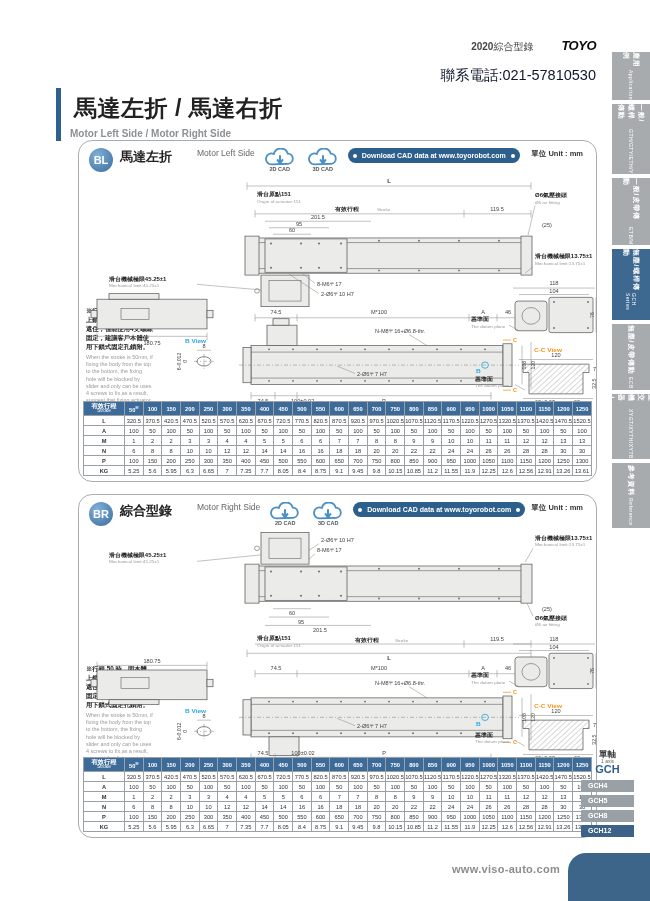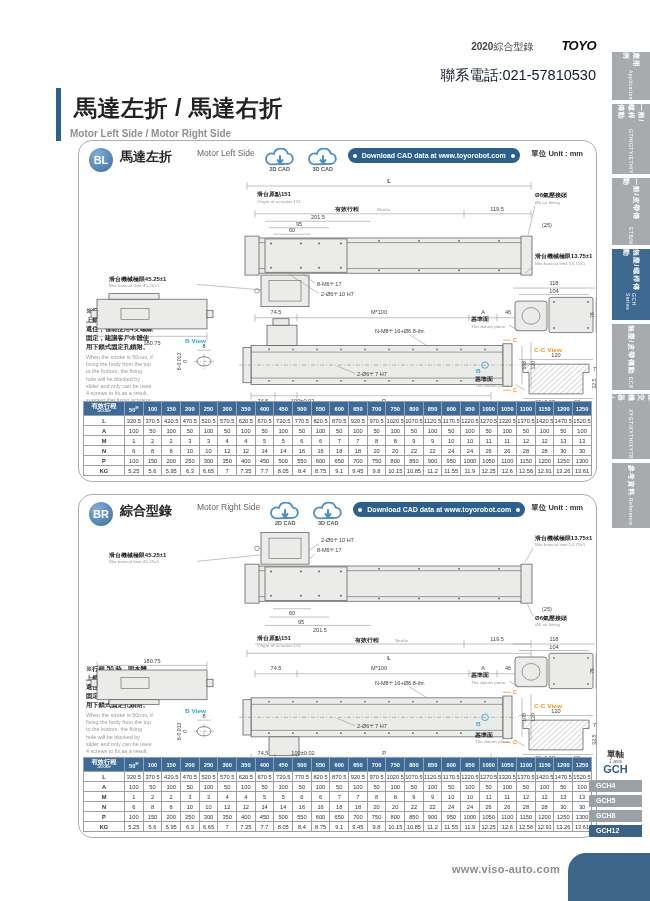--- a/index.html
+++ b/index.html
@@ -58,21 +58,21 @@
 
   
   .side{right:0;top:52px;width:38px;display:flex;flex-direction:column;gap:4px;}
   .vtab{background:#a7abae;color:#fff;writing-mode:vertical-rl;text-orientation:sideways;
         display:flex;align-items:center;justify-content:center;gap:2px;cursor:pointer;}
   .vtab .zh{font-size:6.8px;font-weight:bold;letter-spacing:1px;}
   .vtab .en{font-size:5px;letter-spacing:.5px;}
   .vtab.active{background:#3d6990;}
 
   
-  .gch{right:8px;top:750px;width:53px;}
+  .gch{right:16px;top:750px;width:53px;}
   .gch-head{text-align:center;line-height:1.05;margin-bottom:4px;}
   .gch-head .zh{font-size:8.5px;font-weight:bold;color:#333;}
   .gch-head .ax{font-size:5px;color:#666;}
   .gch-head .code{font-size:11px;font-weight:bold;color:#2d5f8c;}
   .gtab{height:12px;margin-bottom:3px;background:#9aa1a6;color:#fff;font-size:7px;font-weight:bold;
         display:flex;align-items:center;padding-left:7px;border-radius:1px 0 0 1px;cursor:pointer;}
   .gtab.active{background:#3c6387;}
 
   .corner{right:0;bottom:0;width:82px;height:48px;background:#3d6589;border-top-left-radius:18px;}
   .site{right:90px;bottom:26px;font-size:11px;font-weight:bold;color:#8c8c8c;letter-spacing:.3px;}

